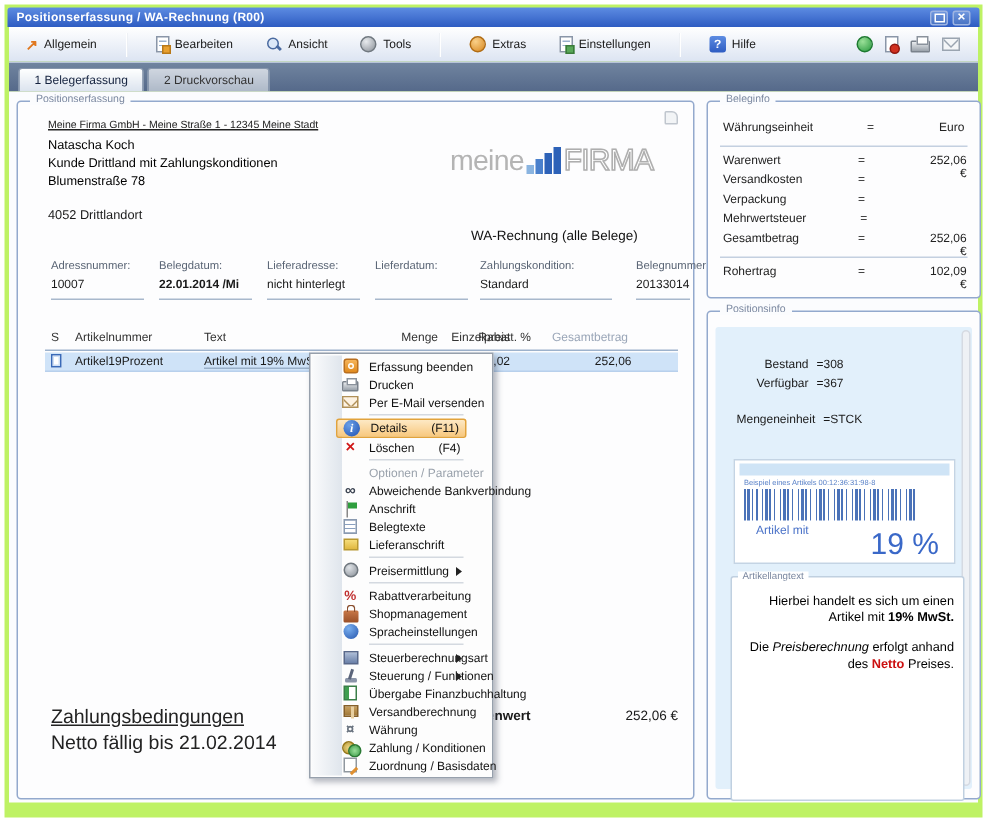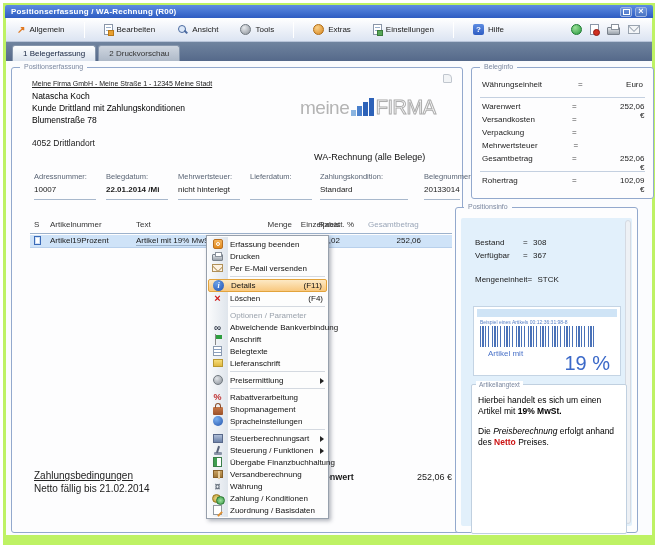--- a/index.html
+++ b/index.html
@@ -82,35 +82,35 @@
   .trow{position:absolute;left:18px;right:10px;top:167px;height:13px;background:#cfe3f8;border-bottom:1px solid #b8d0ec;font-size:8px;}
   .trow .col{top:1px;}
   .trow .c-s{left:4px;}
   .trow .c-art{left:20px;}
   .trow .c-text{left:106px;border-bottom:1px solid #9ab0c8;width:150px;}
   .trow .c-menge{left:218px;}
   .trow .c-preis{left:264px;}
   .trow .c-ges{left:334px;}
   .rowdoc{width:7px;height:9px;background:#fff;border:1px solid #3a6ab8;box-shadow:inset 0 0 0 1px #cfe0f6;display:inline-block;}
   
-  .pb-footer-left{position:absolute;left:22px;top:402px;font-size:10px;color:#222;}
+  .pb-footer-left{position:absolute;left:22px;top:402px;font-size:13px;color:#222;}
   .pbf-link{text-decoration:underline;display:block;}
   .pbf-sub{display:block;margin-top:2px;}
   .pb-warenwert-label{position:absolute;left:296px;top:404px;font-weight:bold;font-size:9px;}
   .pb-warenwert-value{position:absolute;left:360px;top:404px;width:80px;text-align:right;font-size:9px;}
   
   .beleginfo{left:465px;top:6px;width:183px;height:132px;padding-top:12px;}
   .bi-row{display:flex;align-items:flex-start;height:13px;padding:0 10px;font-size:8px;color:#222;gap:36px;}
   .bi-label{flex:0 0 54px;}
   .bi-eq{flex:0 0 12px;color:#444;}
   .bi-val-left{flex:1;text-align:left;}
   .bi-val-num{flex:1;text-align:right;padding-right:36px;}
   .bi-sep{height:1px;background:#c4d0e0;margin:4px 8px;}
   
-  .posinfo{left:449px;top:146px;width:183px;height:326px;}
+  .posinfo{left:465px;top:146px;width:183px;height:326px;text-align:right;}
   .pi-panel{position:absolute;left:5px;top:10px;right:5px;bottom:6px;background:#e2f0fb;border-radius:2px;}
   .pi-scroll{position:absolute;right:1px;top:2px;bottom:2px;width:6px;background:#eef1f5;border:1px solid #d5dae2;border-radius:3px;}
   .pi-row{display:flex;align-items:center;height:13px;padding:0 8px;font-size:8px;}
   .pi-rows{position:absolute;left:6px;top:18px;right:14px;}
   .pi-label{flex:0 0 48px;}
   .pi-eq{flex:0 0 10px;}
   .pi-gap{height:11px;}
   .art-img{position:absolute;left:12px;top:88px;width:148px;height:70px;background:#fff;border:1px solid #c4d4e4;}
   .art-img-strip{position:absolute;left:3px;top:2px;right:3px;height:8px;background:#cfe4f6;}
   .art-img-caption{position:absolute;left:6px;top:12px;font-size:5px;color:#5a82c8;white-space:nowrap;}
@@ -118,21 +118,21 @@
   .art-img-label{position:absolute;left:14px;top:42px;font-size:8px;color:#4a72c8;}
   .art-img-percent{position:absolute;right:10px;bottom:2px;font-size:20px;color:#3a68c8;line-height:20px;}
   .langtext{position:absolute;left:10px;top:166px;width:156px;height:150px;background:#fff;border:1px solid #c0d0e0;border-radius:2px;padding:10px 6px 4px 6px;}
   .lt-label{position:absolute;top:-4px;left:4px;background:#fff;padding:0 3px;font-size:6.5px;color:#7b88a0;}
   .lt-body{font-size:8.5px;line-height:11px;color:#000;}
   .lt-b{font-weight:bold;}
   .lt-i{font-style:italic;}
   .lt-red{color:#cc1111;font-weight:bold;}
   .lt-gap{height:9px;}
   
-  .cmenu{position:absolute;left:200px;top:174px;width:123px;background:#fdfdfd;border:1px solid #97a0ac;box-shadow:2px 2px 4px rgba(40,50,70,.35);padding:2px 1px;z-index:50;}
+  .cmenu{position:absolute;left:200px;top:174px;width:123px;background:#fdfdfd;border:1px solid #97a0ac;box-shadow:2px 2px 4px rgba(40,50,70,.35);padding:2px 17px;z-index:50;}
   .cmenu::before{content:"";position:absolute;left:1px;top:1px;bottom:1px;width:20px;background:linear-gradient(90deg,#fafbfc,#dfe5ec);}
   .mi{position:relative;display:flex;align-items:center;height:12px;padding:0 4px 0 1px;font-size:8px;color:#111;cursor:default;}
   .mi .mic{width:17px;flex:0 0 17px;display:flex;align-items:center;justify-content:center;}
   .mi .mil{margin-left:4px;white-space:nowrap;}
   .mi .mis{margin-left:auto;padding-left:6px;}
   .mi.hl{background:linear-gradient(#fde9c5,#f8c87e);border:1px solid #e2a33c;border-radius:2px;height:13px;}
   .mi.disabled{color:#9aa2ac;}
   .mi.has-sub::after{content:"";position:absolute;right:3px;top:4px;width:0;height:0;border-left:4px solid #222;border-top:3px solid transparent;border-bottom:3px solid transparent;}
   .msep{height:1px;background:#d4d9e0;margin:2px 2px 2px 22px;}
   
@@ -264,21 +264,21 @@
           <span class="fl">Adressnummer:</span>
           <span class="fv">10007</span>
           <span class="fu"></span>
         </div>
         <div class="fld" style="left:94px;">
           <span class="fl">Belegdatum:</span>
           <span class="fv bold">22.01.2014 /Mi</span>
           <span class="fu"></span>
         </div>
         <div class="fld" style="left:166px;">
-          <span class="fl">Mehrwertsteuer:</span>
+          <span class="fl">Lieferadresse:</span>
           <span class="fv">nicht hinterlegt</span>
           <span class="fu"></span>
         </div>
         <div class="fld" style="left:238px;">
           <span class="fl">Lieferdatum:</span>
           <span class="fv"></span>
           <span class="fu"></span>
         </div>
         <div class="fld" style="left:308px;width:100px;">
           <span class="fl">Zahlungskondition:</span>

